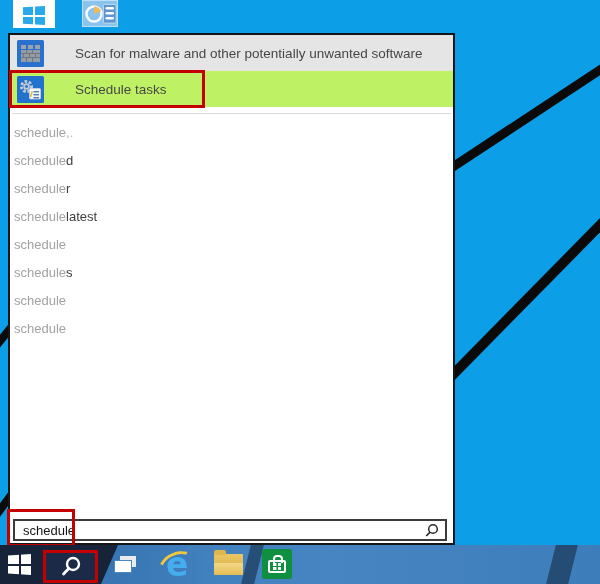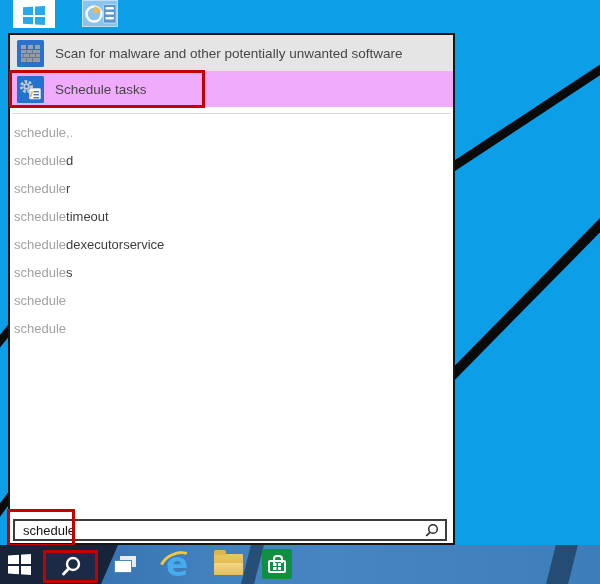--- a/index.html
+++ b/index.html
@@ -23,23 +23,23 @@
            clip-path:polygon(0 7%,100% 0,100% 100%,0 93%);}
   .winflag i{display:block;}
   .winflag.blue{width:22px;height:19px;margin-bottom:3px;}
   .winflag.blue i{background:#28a9e9;}
   .winflag.white{width:23px;height:21px;}
   .winflag.white i{background:#fff;}
 
   
   #panel{left:8px;top:33px;width:447px;height:512px;background:#fff;
          border:2px solid #161616;box-sizing:border-box;z-index:2;}
-  .row{position:absolute;left:0;right:0;height:36px;display:flex;align-items:center;}
+  .row{position:absolute;left:0;right:0;height:36px;display:flex;align-items:center;gap:20px;}
   #row-scan{top:0;background:#e5e5e5;}
-  #row-sched{top:36px;background:#f0abfc;}
+  #row-sched{top:36px;background:#bef264;}
   .ric{margin-left:7px;flex:0 0 auto;}
   .rlabel{margin-left:11px;font-size:13.5px;color:#474747;white-space:nowrap;}
 
   .redbox{border:3px solid #c40000;box-sizing:border-box;pointer-events:none;z-index:6;}
   #rb-schedtasks{left:-1px;top:35px;width:196px;height:38px;}
   #rb-term{left:-3px;top:474px;width:68px;height:38px;}
 
   #sep{top:78px;left:2px;right:2px;height:1px;background:#dadada;}
 
   #sugs{top:83px;left:0;right:0;}
@@ -169,25 +169,24 @@
     <div class="sug">
         <span class="q">schedule</span>
         <span class="c">d</span>
       </div>
     <div class="sug">
         <span class="q">schedule</span>
         <span class="c">r</span>
       </div>
     <div class="sug">
         <span class="q">schedule </span>
-        <span class="c">timeout</span>
-      </div>
-    <div class="sug">
-        <span class="q">schedule</span>
-        <span class="c">dexecutorservice</span>
+        <span class="c">latest</span>
+      </div>
+    <div class="sug">
+        <span class="q">schedule</span>
       </div>
     <div class="sug">
         <span class="q">schedule</span>
         <span class="c">s</span>
       </div>
     <div class="sug">
         <span class="q">schedule</span>
       </div>
     <div class="sug">
         <span class="q">schedule</span>

